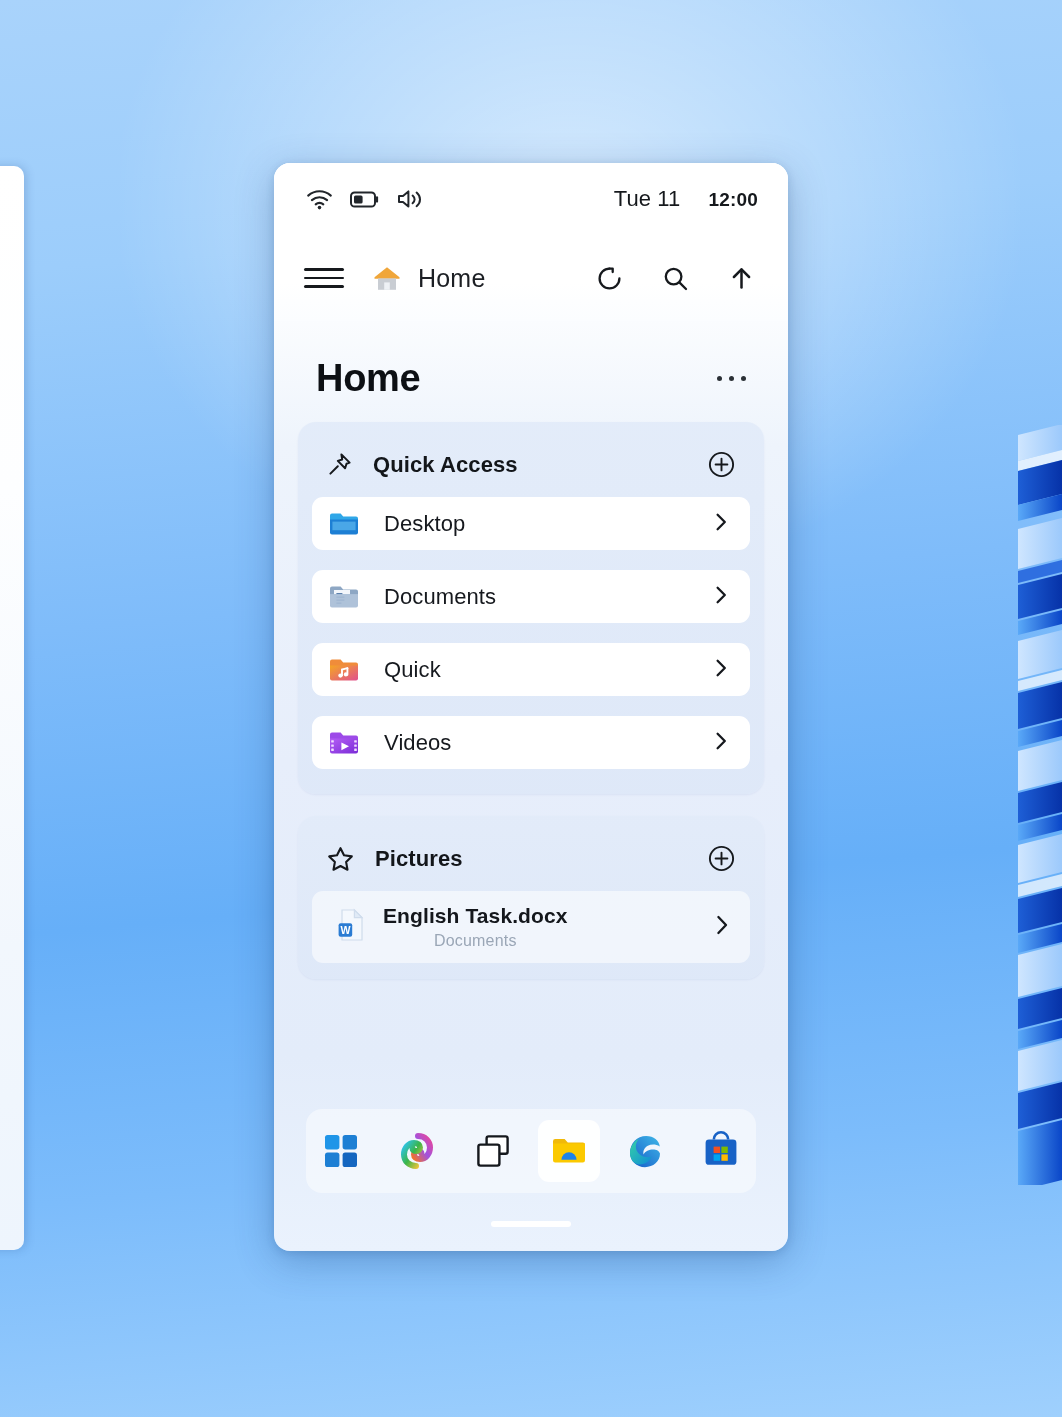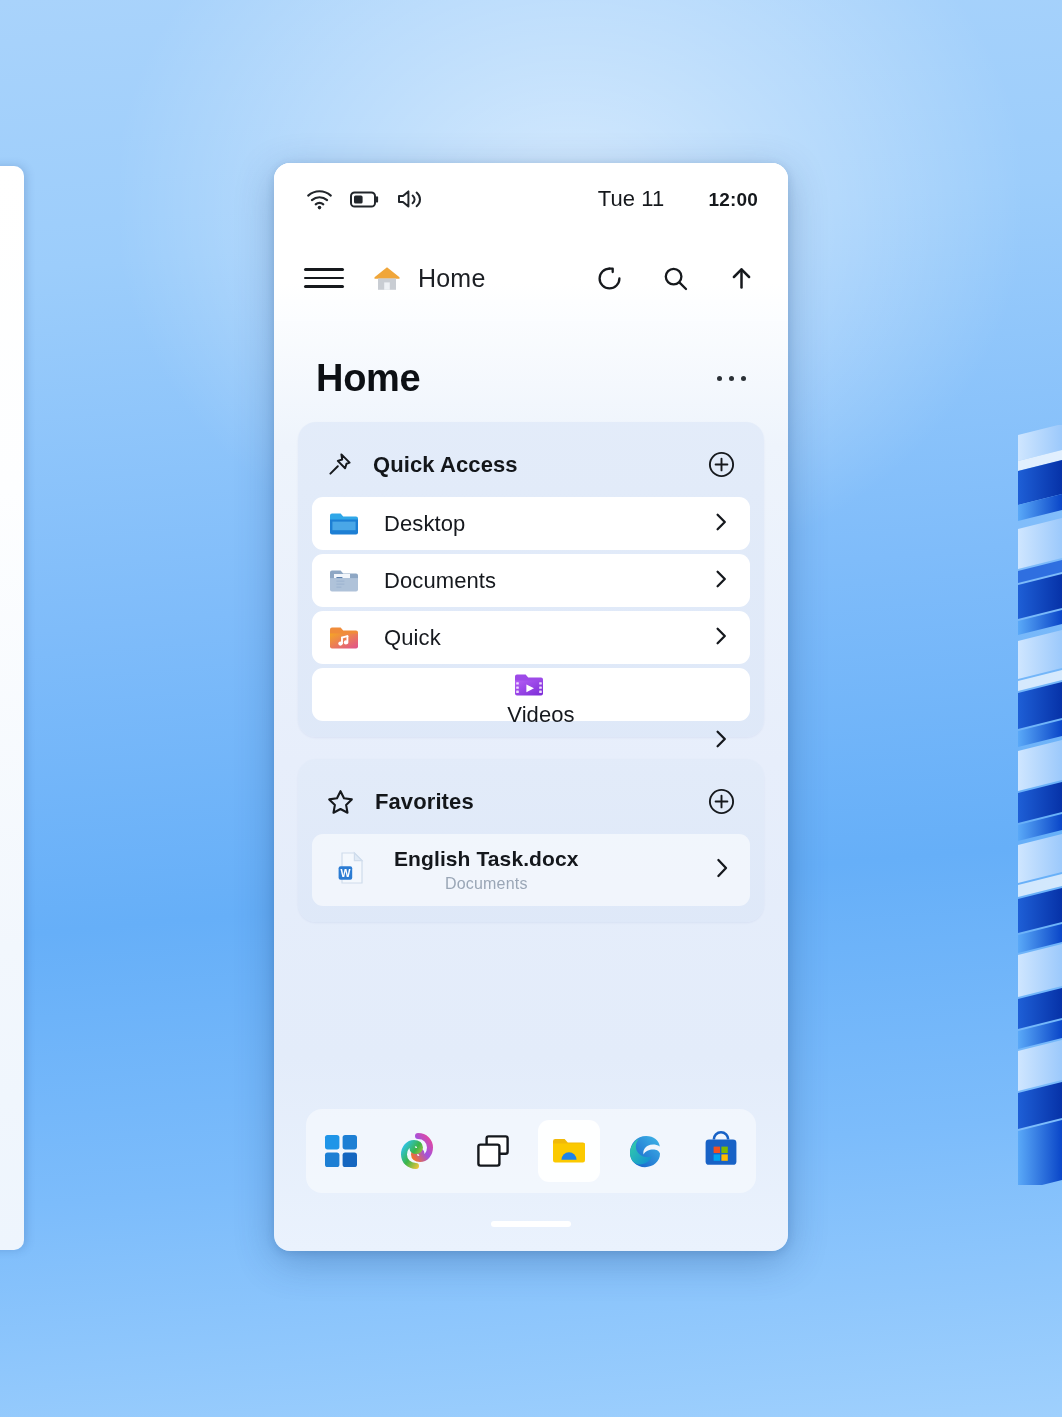--- a/index.html
+++ b/index.html
@@ -84,21 +84,21 @@
   #status-bar {
     height: 72px;
     display: flex;
     align-items: center;
     justify-content: space-between;
     padding: 0 30px 0 32px;
     background: #ffffff;
   }
   .status-left { display: flex; align-items: center; gap: 17px; }
   .status-right {
-    display: flex; align-items: baseline; gap: 16px;
+    display: flex; align-items: baseline; 
     color: #15181c;
   }
   #status-date { font-size: 22px; letter-spacing: .1px; }
   #status-time { font-size: 19px; font-weight: 700; letter-spacing: .2px; margin-left: 28px; }
 
   
   #nav-bar {
     height: 86px;
     display: flex;
     align-items: center;
@@ -161,40 +161,40 @@
     margin-left: 20px; letter-spacing: .1px;
   }
   .add-btn { margin-left: auto; cursor: pointer; display: flex; }
 
   .list-row {
     display: flex; align-items: center;
     background: #ffffff;
     border-radius: 11px;
     height: 53px;
     padding: 0 18px 0 16px;
-    margin-bottom: 4px;
+    margin-bottom: 20px;
     cursor: pointer;
   }
-  .list-row:last-child { margin-bottom: 0; flex-direction: column; }
+  .list-row:last-child { margin-bottom: 9px; }
   .list-row .row-icon { width: 34px; height: 34px; flex: 0 0 34px; display:flex; align-items:center; justify-content:center; }
   .list-row .row-label {
     font-size: 22px; color: #16191e; margin-left: 22px; letter-spacing: .1px;
   }
   .chev { margin-left: auto; }
 
   
   .fav-row {
     display: flex; align-items: center;
     background: rgba(255,255,255,0.55);
     border-radius: 11px;
     height: 72px;
     padding: 0 16px 0 22px;
     cursor: pointer;
   }
-  .fav-texts { margin-left: 26px; display: flex; flex-direction: column; gap: 4px; }
+  .fav-texts { margin-left: 15px; display: flex; flex-direction: column; gap: 4px; }
   .fav-name { font-size: 21px; font-weight: 600; color: #14171c; letter-spacing: .1px; }
   .fav-sub  { font-size: 16px; color: #9aa6b6; letter-spacing: .2px; }
 
   
   #taskbar {
     position: absolute;
     left: 32px; right: 32px;
     bottom: 58px;
     height: 84px;
     background: rgba(255,255,255,0.46);
@@ -466,21 +466,21 @@
             </svg>
           </span>
         </div>
       </div>
 
       <div class="card">
         <div class="card-header">
           <svg width="29" height="28" viewBox="0 0 29 28">
             <path d="M14.5 3.2 18 10.3l7.8 1.1-5.7 5.5 1.4 7.8-7-3.7-7 3.7 1.4-7.8-5.7-5.5 7.8-1.1z" fill="none" stroke="#16191d" stroke-width="2.1" stroke-linejoin="round"></path>
           </svg>
-          <div class="card-header-title">Favorites</div>
+          <div class="card-header-title">Pictures</div>
           <div class="add-btn">
             <svg width="29" height="29" viewBox="0 0 29 29">
               <circle cx="14.5" cy="14.5" r="11.6" fill="none" stroke="#16191d" stroke-width="1.9"></circle>
               <path d="M14.5 8.6v11.8M8.6 14.5h11.8" stroke="#16191d" stroke-width="1.9" stroke-linecap="round"></path>
             </svg>
           </div>
         </div>
 
         <div class="fav-row">
           <span class="row-icon">

